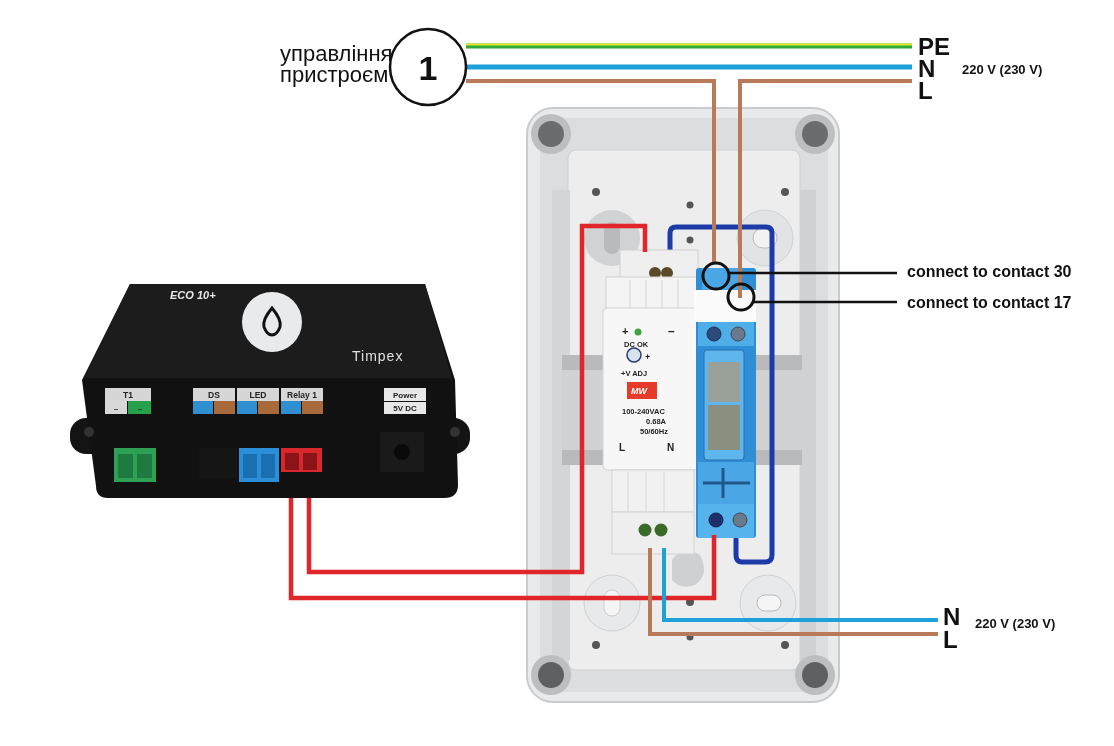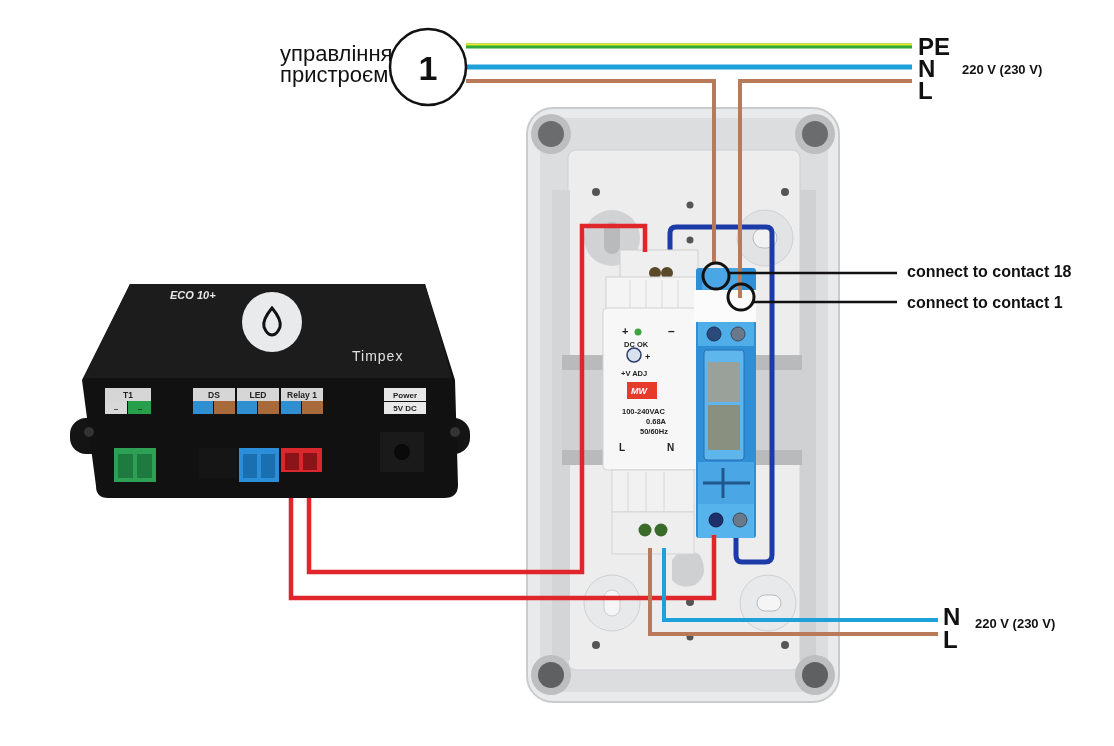--- a/index.html
+++ b/index.html
@@ -199,18 +199,18 @@
 <div class="lbl ctrl">
   <div>управління</div>
   <div>пристроєм</div>
 </div>
 
 <div class="lbl wire-lbl" style="left:918px;top:33px;">PE</div>
 <div class="lbl wire-lbl" style="left:918px;top:55px;">N</div>
 <div class="lbl wire-lbl" style="left:918px;top:77px;">L</div>
 <div class="lbl volt" style="left:962px;top:62px;">220 V (230 V)</div>
 
-<div class="lbl contact" style="left:907px;top:263px;">connect to contact 18</div>
-<div class="lbl contact" style="left:907px;top:294px;">connect to contact 1</div>
+<div class="lbl contact" style="left:907px;top:263px;">connect to contact 30</div>
+<div class="lbl contact" style="left:907px;top:294px;">connect to contact 17</div>
 
 <div class="lbl wire-lbl" style="left:943px;top:603px;">N</div>
 <div class="lbl wire-lbl" style="left:943px;top:626px;">L</div>
 <div class="lbl volt" style="left:975px;top:616px;">220 V (230 V)</div>
 
 </body></html>

